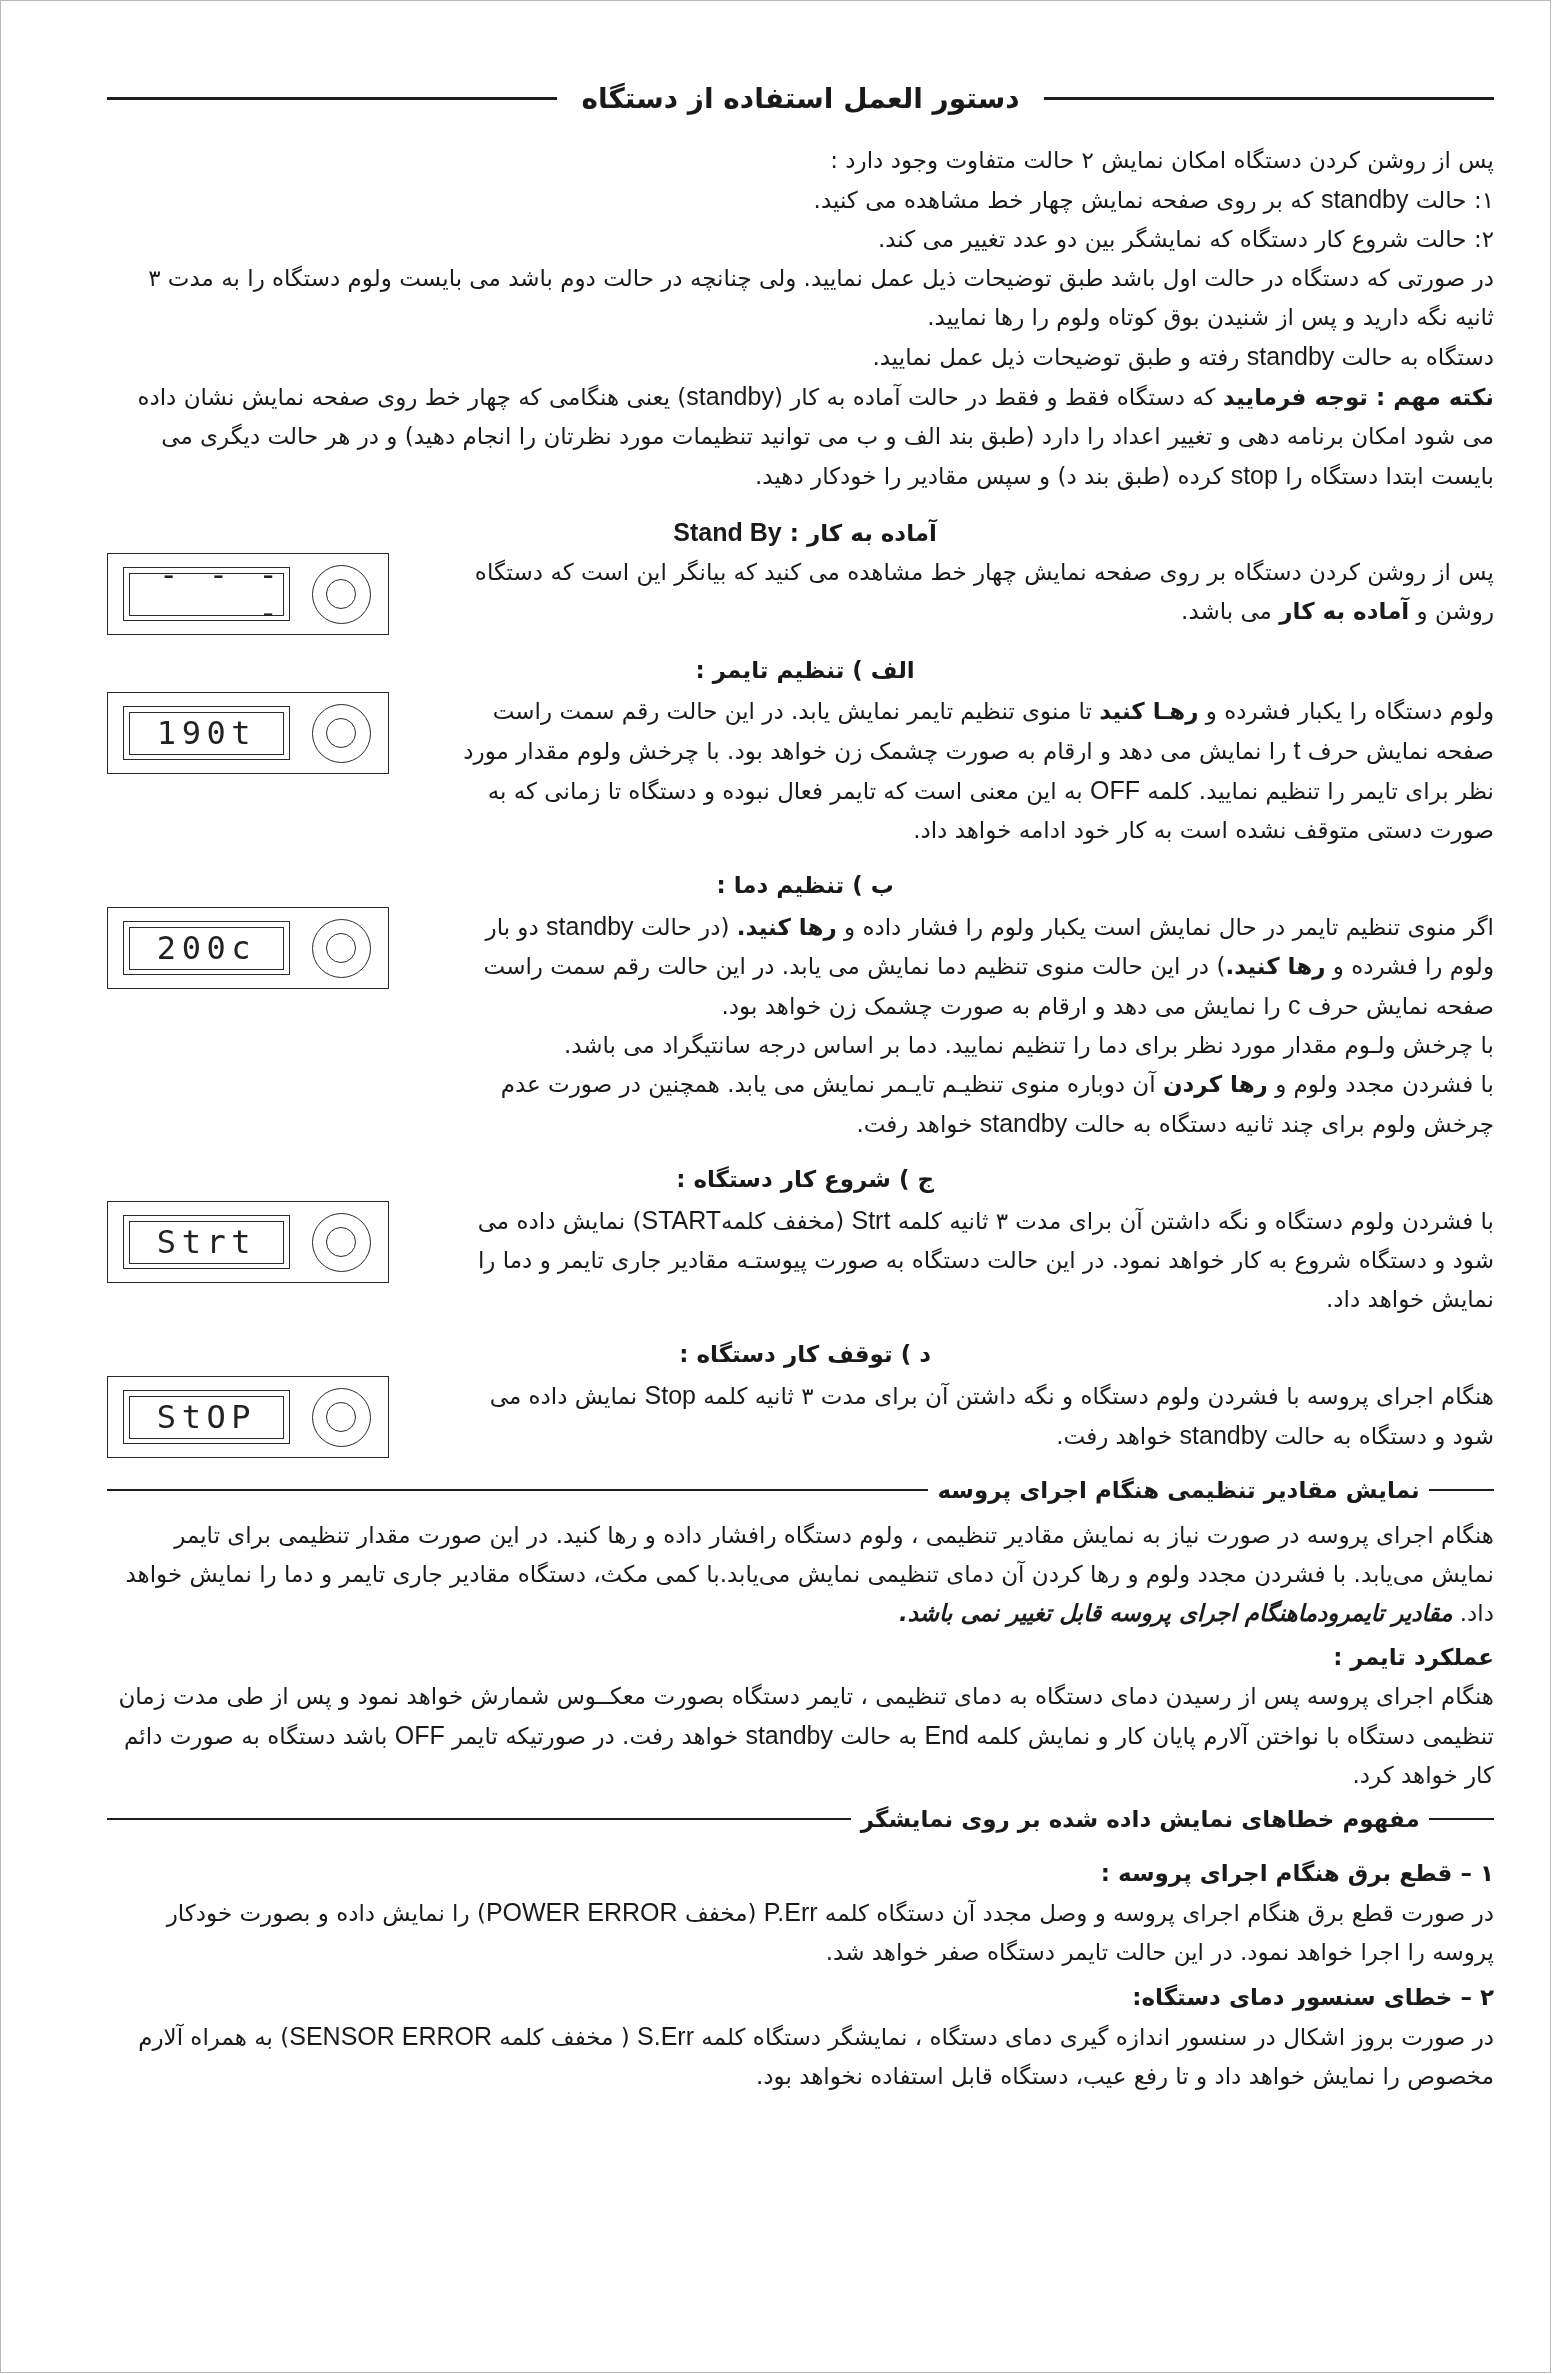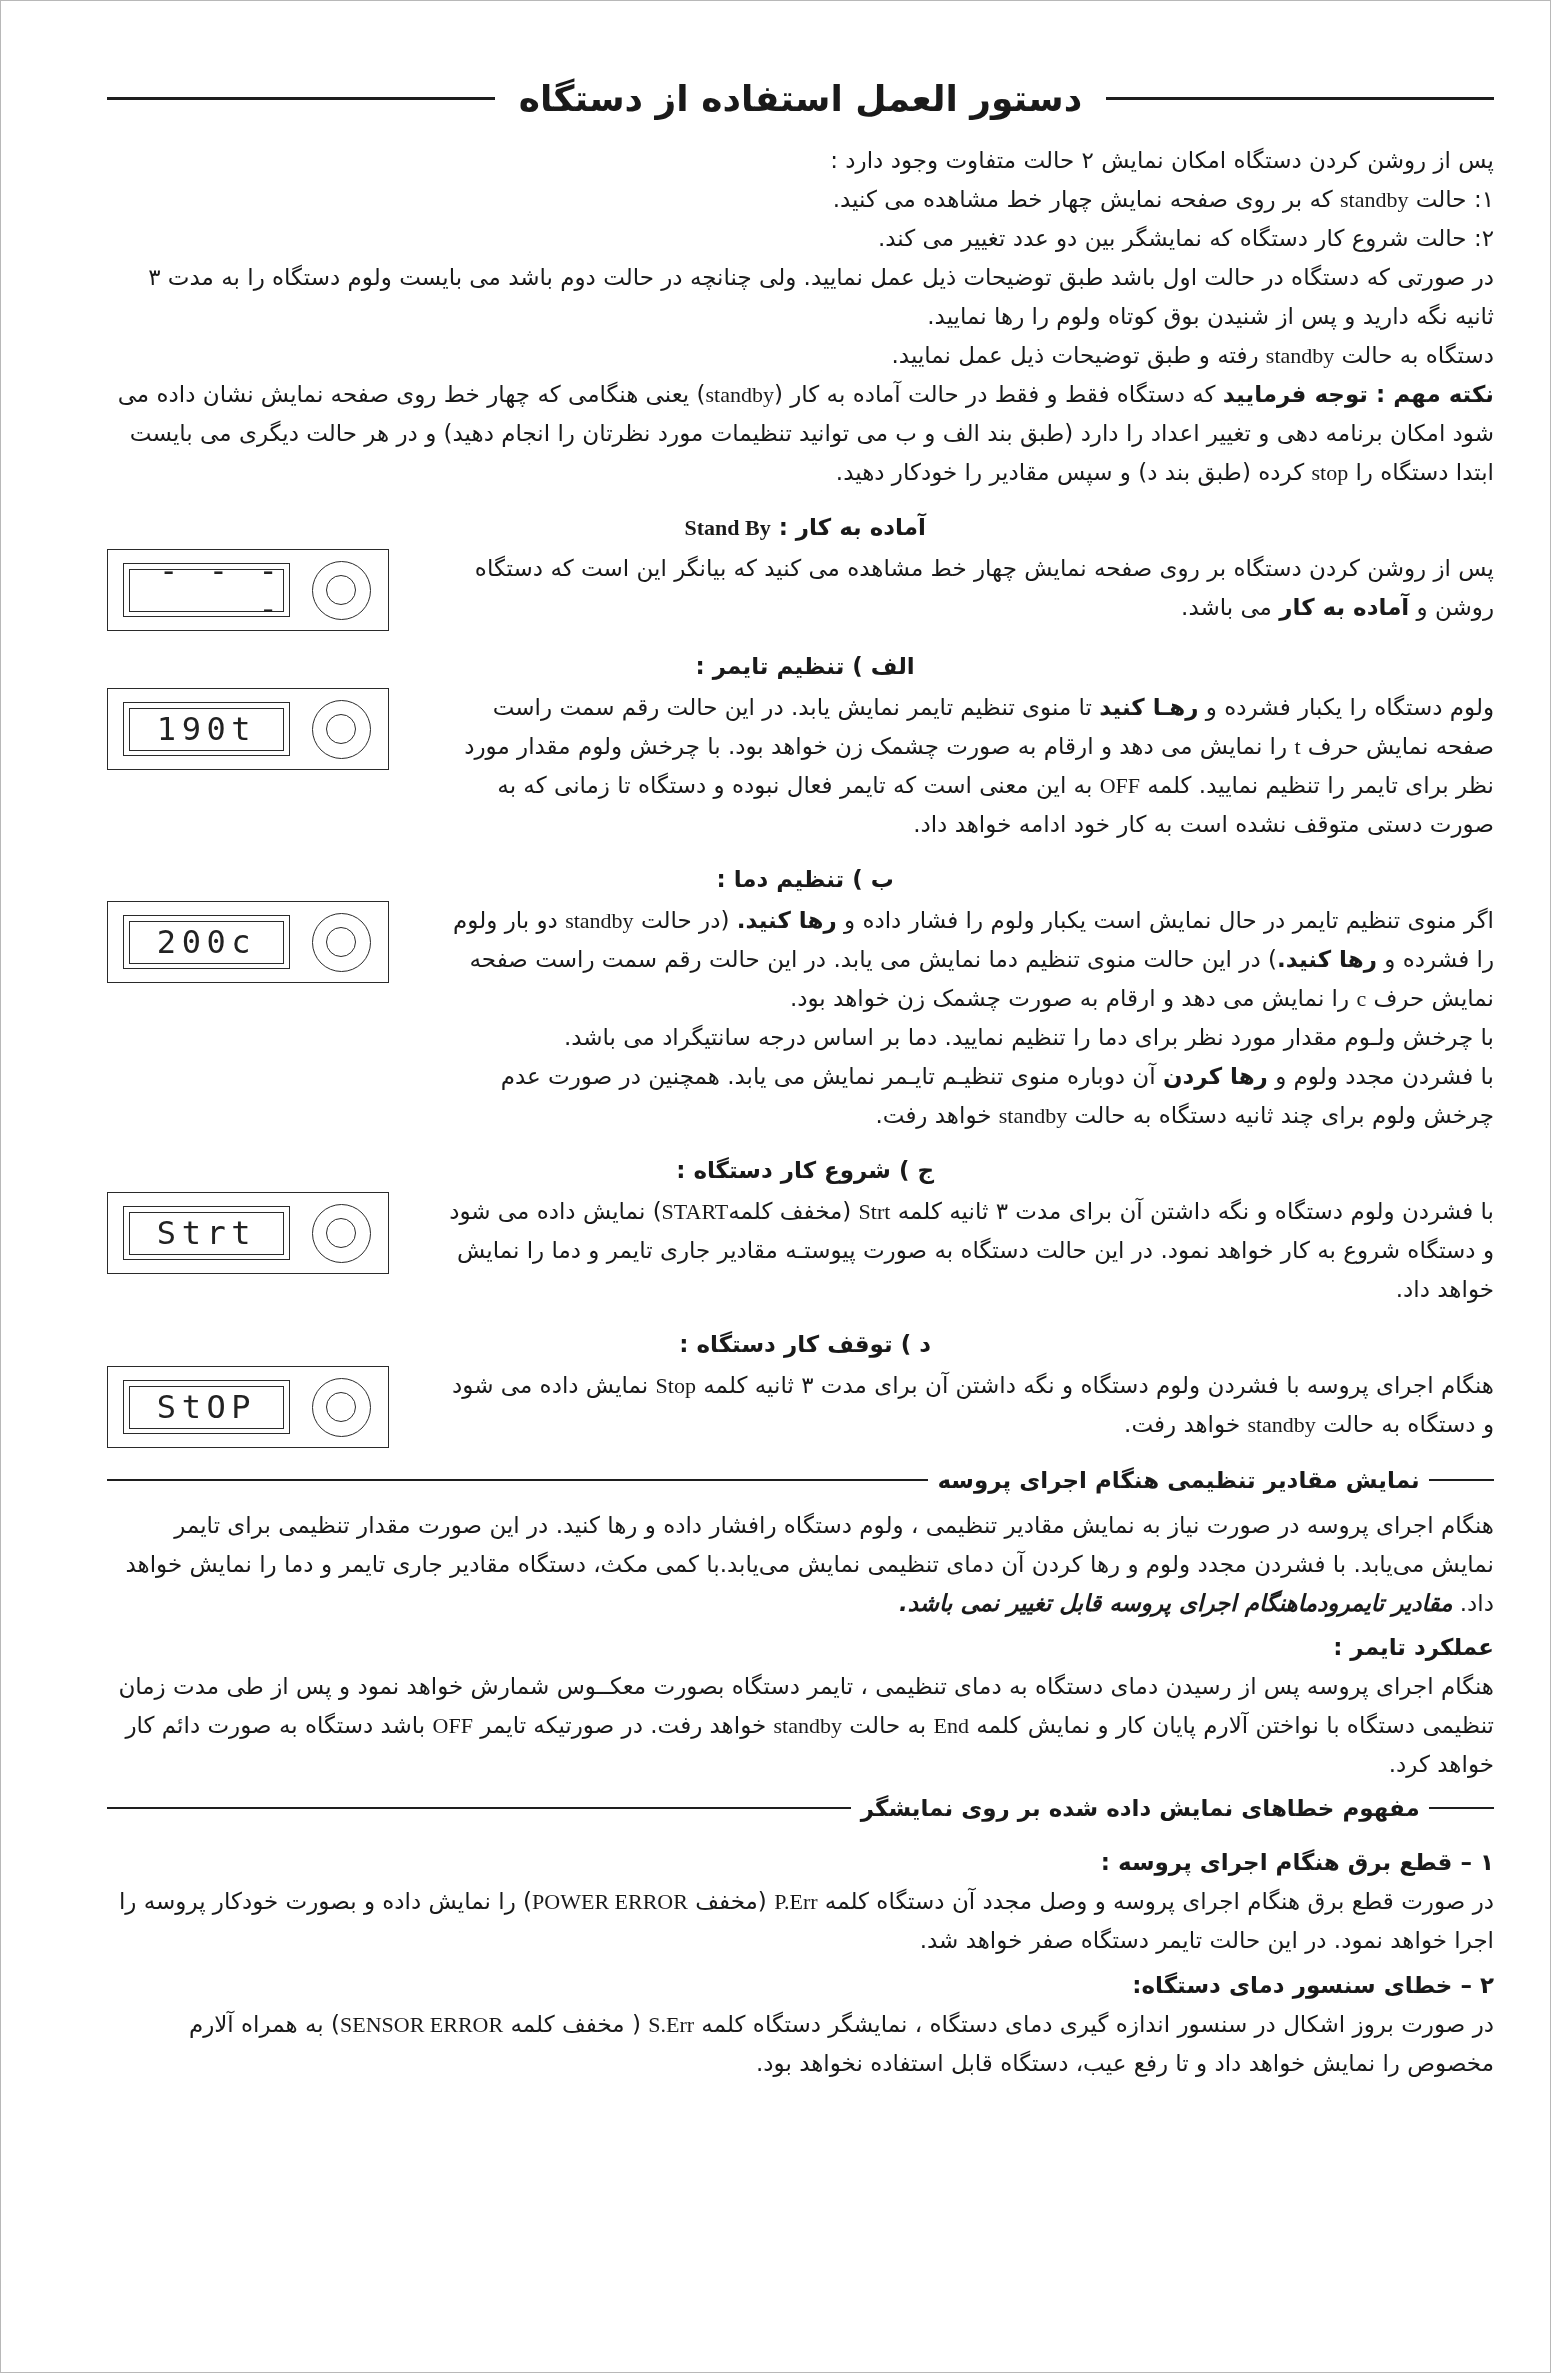--- a/index.html
+++ b/index.html
@@ -8,30 +8,30 @@
     font-family: "DejaVu Sans", sans-serif; color: #1a1a1a;
   }
   .frame {
     position: absolute; left: 0; top: 0; width: 1549px; height: 2371px;
     border: 1.9px solid #b8b8b8;
   }
   .page {
     position: absolute; left: 107px; top: 65px; width: 1387px;
     direction: rtl; text-align: right;
   }
-  .lat { font-family: Liberation Serif, serif; font-size: 22px; font-weight: normal; }
+  .lat { font-family: Liberation Sans, sans-serif; font-size: 25px; font-weight: normal; }
   .p { font-size: 23px; line-height: 39px; margin: 0; font-weight: normal; }
   .b { font-weight: bold; }
   .title-row {
     display: flex; align-items: center; justify-content: center; height: 67px;
     margin-bottom: 9.3px;
   }
   .title-row .rule { flex: 1; height: 3.7px; background: #1e1e1e; }
   .title-row .t {
-    font-size: 36px; font-weight: bold; padding: 0 24px; white-space: nowrap;
+    font-size: 28px; font-weight: bold; padding: 0 24px; white-space: nowrap;
   }
   .sec-head {
     display: flex; align-items: center; margin-top: 22px; height: 35px; flex-direction: column;
   }
   .sec-head .h { font-size: 23px; font-weight: bold; white-space: nowrap; padding-left: 9.3px; }
   .sec-head .rule { flex: 1; height: 1.9px; background: #1e1e1e; margin-top: 11px; }
   .section {
     display: flex; flex-direction: row; align-items: flex-start; gap: 56px;
   }
   .section .text { flex: 1; }

